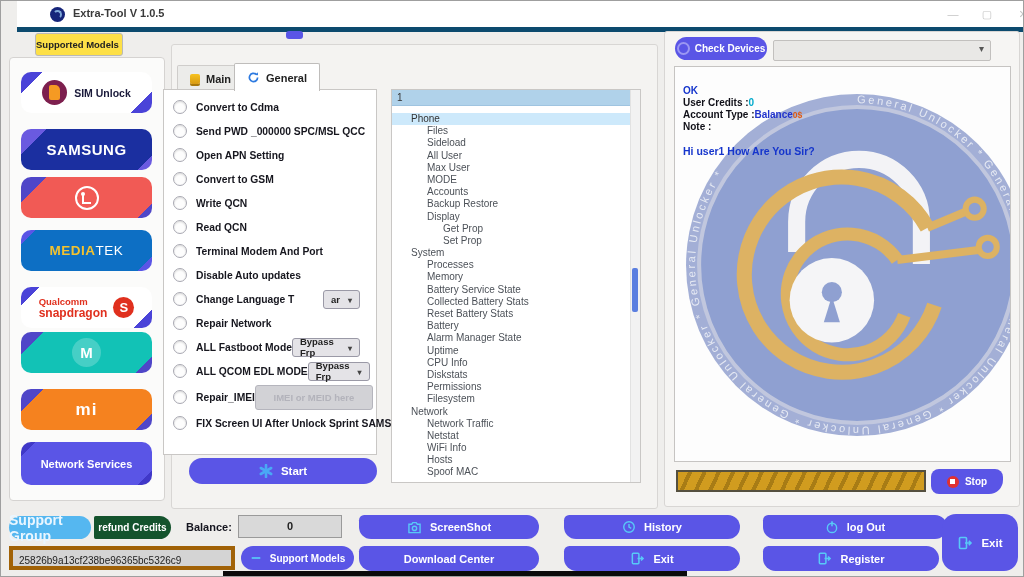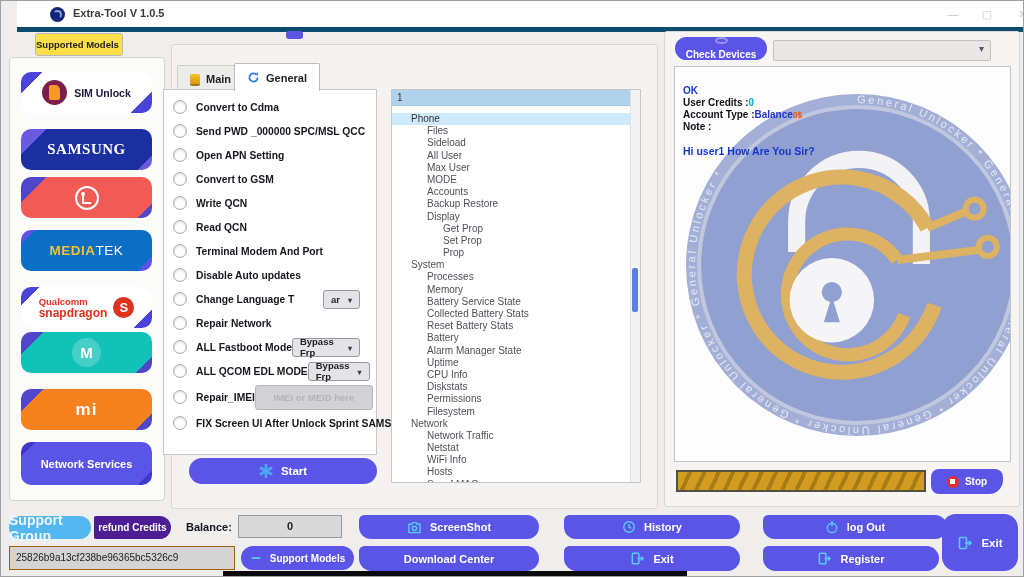--- a/index.html
+++ b/index.html
@@ -26,21 +26,21 @@
   .b-samsung{top:71px;background-color:#1b2fa0;background-image:linear-gradient(135deg,#6a5ae0 18px,transparent 18px),linear-gradient(315deg,#6a5ae0 10px,transparent 10px);}
   .b-lg{top:119px;background-color:#f15a55;background-image:linear-gradient(135deg,#4f46c8 18px,transparent 18px),linear-gradient(315deg,#4f46c8 10px,transparent 10px);}
   .b-mtk{top:172px;background-color:#0d6fc4;background-image:linear-gradient(135deg,#5a55e6 10px,transparent 10px),linear-gradient(315deg,#5a55e6 10px,transparent 10px);}
   .b-qcom{top:229px;background-color:#fff;background-image:linear-gradient(135deg,#4a43d8 13px,transparent 13px),linear-gradient(315deg,#4a43d8 13px,transparent 13px);}
   .b-moto{top:274px;background-color:#12c2b6;background-image:linear-gradient(135deg,#4f46c8 16px,transparent 16px),linear-gradient(315deg,#4f46c8 12px,transparent 12px);}
   .b-mi{top:331px;background-color:#f5821f;background-image:linear-gradient(135deg,#4f46c8 16px,transparent 16px),linear-gradient(315deg,#4f46c8 12px,transparent 12px);}
   .b-net{top:384px;height:43px;background-color:#5a55e6;background-image:linear-gradient(135deg,#4038c8 10px,transparent 10px),linear-gradient(315deg,#4038c8 10px,transparent 10px);}
   .sim-icon{width:25px;height:25px;border-radius:50%;background:#7d1f4e;position:relative;margin-right:7px;flex:none;}
   .sim-icon::after{content:"";position:absolute;left:7px;top:5px;width:11px;height:15px;background:#f59a23;border-radius:2px 5px 2px 2px;}
   .sim-label{font-size:10.5px;font-weight:bold;color:#1a1a3a;}
-  .samsung-label{color:#fff;font-weight:bold;font-size:15px;letter-spacing:.5px;font-family:Liberation Serif, serif;}
+  .samsung-label{color:#fff;font-weight:bold;font-size:15px;letter-spacing:.5px;}
   .mtk-a{color:#f2c230;font-weight:bold;font-size:13.5px;letter-spacing:.5px;}
   .mtk-b{color:#fff;font-weight:normal;font-size:13.5px;letter-spacing:.5px;}
   .qcom-text{text-align:left;margin-right:6px;}
   .qcom-l1{color:#e0301e;font-size:9.5px;font-weight:bold;line-height:10px;}
   .qcom-l2{color:#e0301e;font-size:12px;font-weight:bold;line-height:12px;}
   .qcom-s{width:21px;height:21px;border-radius:50%;background:#e0301e;color:#fff;font-weight:bold;font-size:13px;text-align:center;line-height:21px;}
   .moto-circle{width:29px;height:29px;border-radius:50%;background:rgba(255,255,255,.22);color:#fff;font-weight:bold;font-size:15px;text-align:center;line-height:29px;}
   .mi-label{color:#fff;font-weight:bold;font-size:17px;letter-spacing:1px;}
   .net-label{color:#fff;font-weight:bold;font-size:11px;}
 
@@ -67,44 +67,44 @@
   .tree-header{height:15px;line-height:15px;background:#b0d2ea;font-size:10px;color:#333;padding-left:5px;border-bottom:1px solid #9fc4e0;}
   .tree-items{margin-top:7px;}
   .trow{height:12.2px;line-height:12.2px;font-size:10px;color:#4c5158;white-space:nowrap;cursor:default;}
   .l0{padding-left:19px;}.l1{padding-left:35px;}.l2{padding-left:51px;}
   .sel{background:#cde9fb;color:#333;}
   .tree-scroll{position:absolute;right:0;top:0;bottom:0;width:9px;background:#f2f2f2;border-left:1px solid #e2e2e2;}
   .tree-thumb{position:absolute;left:1px;width:6px;top:178px;height:44px;background:#5b7fe0;border-radius:2px;}
 
   
   .right-panel{position:absolute;left:663px;top:30px;width:356px;height:476px;background:#f6f5f3;border:1px solid #d8d6d4;border-radius:3px;box-sizing:border-box;}
-  .check-btn{position:absolute;left:10px;top:5px;width:92px;height:23px;background:#5a55e6;border-radius:12px;color:#fff;font-size:10px;font-weight:bold;display:flex;align-items:center;justify-content:center;gap:5px;cursor:pointer;flex-direction:column;}
+  .check-btn{position:absolute;left:10px;top:5px;width:92px;height:23px;background:#5a55e6;border-radius:12px;color:#fff;font-size:10px;font-weight:bold;display:flex;align-items:center;justify-content:center;gap:5px;cursor:pointer;}
   .check-ico{width:9px;height:9px;border-radius:50%;border:2px solid #9b97f2;}
   .device-select{position:absolute;left:108px;top:8px;width:216px;height:19px;background:#e9e8e6;border:1px solid #c2c0be;border-radius:2px;cursor:pointer;}
   .device-select::after{content:"▾";position:absolute;right:6px;top:2px;font-size:10px;color:#555;}
   .status-box{position:absolute;left:9px;top:34px;width:337px;height:396px;background:#fdfdfd;border:1px solid #c6c4c2;overflow:hidden;box-sizing:border-box;}
   .logo-svg{position:absolute;left:6px;top:22px;z-index:1;opacity:.93;}
   .status-text{position:absolute;left:8px;top:18px;z-index:2;font-size:10px;font-weight:bold;color:#101018;line-height:12px;}
   .t-ok{color:#1535cc;}
   .t-val{color:#00aacc;}
   .t-bal{color:#2133cc;}
   .t-extra{color:#e05a10;font-size:8.5px;}
   .t-greet{color:#1535cc;font-size:10.5px;margin-top:12px;}
   .progress{position:absolute;left:11px;top:438px;width:250px;height:22px;border:2px solid #55503f;box-sizing:border-box;background:repeating-linear-gradient(115deg,#d19c1f 0 9px,#a87c15 9px 13px);}
   .stop-btn{position:absolute;left:266px;top:437px;width:72px;height:25px;background:#5a55e6;border-radius:8px 8px 14px 8px;display:flex;align-items:center;justify-content:center;gap:6px;color:#fff;font-size:10px;font-weight:bold;cursor:pointer;}
   .stop-ico{width:12px;height:12px;border-radius:50%;background:#e03131;position:relative;flex:none;}
   .stop-ico::after{content:"";position:absolute;left:3.5px;top:3.5px;width:5px;height:5px;background:#fff;}
 
   
   .pbtn{position:absolute;background:#5a55e6;border-radius:6px 14px 14px 14px;display:flex;align-items:center;justify-content:center;gap:8px;color:#fff;font-weight:bold;font-size:11px;cursor:pointer;}
   .btn-sg{position:absolute;left:8px;top:515px;width:82px;height:23px;background:#55b7f0;border-radius:12px;color:#eaf6ff;font-size:14px;font-weight:bold;display:flex;align-items:center;justify-content:center;cursor:pointer;}
-  .btn-rc{position:absolute;left:93px;top:515px;width:77px;height:23px;background:#4c1d95;border-radius:2px 14px 14px 2px;color:#fff;font-size:10px;font-weight:bold;display:flex;align-items:center;justify-content:center;cursor:pointer;}
+  .btn-rc{position:absolute;left:93px;top:515px;width:77px;height:23px;background:#14532d;border-radius:2px 14px 14px 2px;color:#fff;font-size:10px;font-weight:bold;display:flex;align-items:center;justify-content:center;cursor:pointer;}
   .balance-label{position:absolute;left:185px;top:520px;font-size:11px;font-weight:bold;color:#15151f;}
   .balance-box{position:absolute;left:237px;top:514px;width:104px;height:23px;background:#d9d9d9;border:1px solid #9a9a9a;box-sizing:border-box;font-size:11px;font-weight:bold;color:#222;text-align:center;line-height:21px;}
-  .serial-box{position:absolute;left:8px;top:545px;width:226px;height:24px;background:#d4d4d4;border:1px solid #a16207;box-sizing:border-box;font-size:10px;color:#222;line-height:22px;padding-left:6px;}
+  .serial-box{position:absolute;left:8px;top:545px;width:226px;height:24px;background:#d4d4d4;border:4px solid #a16207;box-sizing:border-box;font-size:10px;color:#222;line-height:22px;padding-left:6px;}
   .btn-sm{left:240px;top:545px;width:113px;height:24px;font-size:10px;border-radius:12px;}
   .btn-screenshot{left:358px;top:514px;width:180px;height:24px;}
   .btn-history{left:563px;top:514px;width:176px;height:24px;}
   .btn-logout{left:762px;top:514px;width:184px;height:24px;}
   .btn-download{left:358px;top:545px;width:180px;height:25px;}
   .btn-exitmid{left:563px;top:545px;width:176px;height:25px;}
   .btn-register{left:762px;top:545px;width:176px;height:25px;}
   .btn-exitright{left:941px;top:513px;width:76px;height:57px;border-radius:14px;font-size:11.5px;}
   .black-strip{position:absolute;left:222px;top:570px;width:464px;height:7px;background:#0a0a0a;}
   .ico{flex:none;}
@@ -280,21 +280,20 @@
         <div class="trow l1">Accounts</div>
 
         <div class="trow l1">Backup Restore</div>
 
         <div class="trow l1">Display</div>
 
         <div class="trow l2">Get Prop</div>
 
         <div class="trow l2">Set Prop</div>
 
-        <div class="trow l2">Prop</div>
 
         <div class="trow l0">System</div>
 
         <div class="trow l1">Processes</div>
 
         <div class="trow l1">Memory</div>
 
         <div class="trow l1">Battery Service State</div>
 
         <div class="trow l1">Collected Battery Stats</div>

